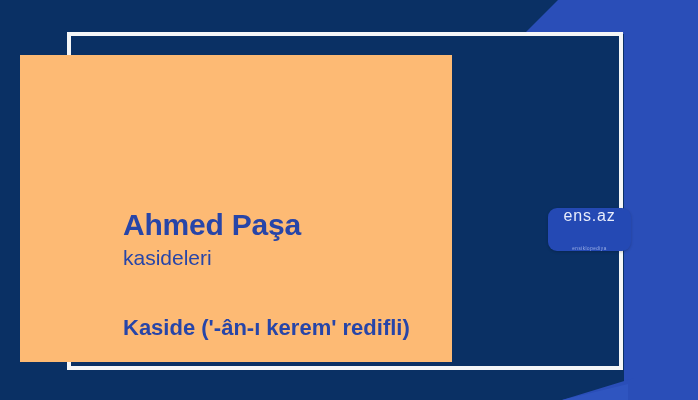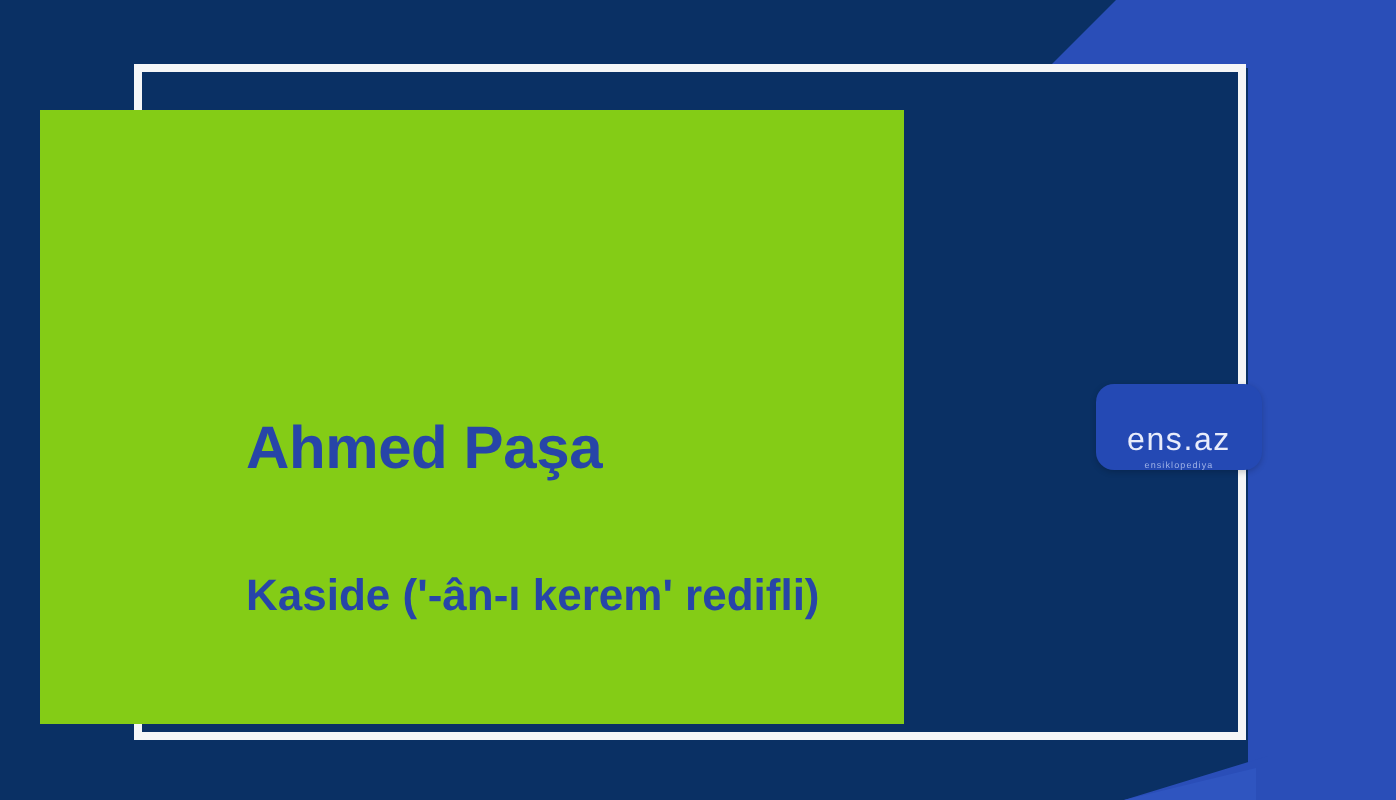--- a/index.html
+++ b/index.html
@@ -58,21 +58,21 @@
     width: 556px; height: 338px;
     border: 4px solid #f5f6f7;
     box-sizing: border-box;
   }
 
   
   .card {
     position: absolute;
     left: 20px; top: 55px;
     width: 432px; height: 307px;
-    background: #84cc16;
+    background: #fdba74;
   }
 
   
   .text-block {
     position: absolute;
     left: 103px; top: 152px;
     width: 350px;
   }
   .line-title {
     color: #2745a8;
@@ -95,28 +95,28 @@
     font-size: 22px;
     font-weight: 700;
     line-height: 1.3;
     margin-top: 42px;
     white-space: nowrap;
   }
 
   
   .logo-badge {
     position: absolute;
-    left: 548px; top: 192px;
+    left: 548px; top: 208px;
     width: 83px; height: 43px;
     background: #2449b4;
     border-radius: 9px;
     display: flex;
     flex-direction: column;
     align-items: center;
-    justify-content: flex-end;
+    justify-content: space-between;
     box-shadow: 0 1px 3px rgba(0,0,0,0.20);
   }
   .logo-main {
     color: #e8ecfb;
     font-size: 16px;
     font-weight: 300;
     letter-spacing: 0.8px;
     line-height: 1;
   }
   .logo-sub {
@@ -137,20 +137,21 @@
   <div class="bg-blue-right"></div>
   <div class="bg-blue-tri-top"></div>
   <div class="bg-blue-tri-bottom"></div>
   <div class="bg-blue-tri-bottom2"></div>
 
   <div class="frame"></div>
 
   <div class="card">
     <div class="text-block">
       <div class="line-title">Ahmed Paşa</div>
+      <div class="line-sub">kasideleri</div>
       <div class="line-work">Kaside ('-ân-ı kerem' redifli)</div>
     </div>
   </div>
 
   <div class="logo-badge">
     <div class="logo-main">ens.az</div>
     <div class="logo-sub">ensiklopediya</div>
   </div>
 
 </div>

